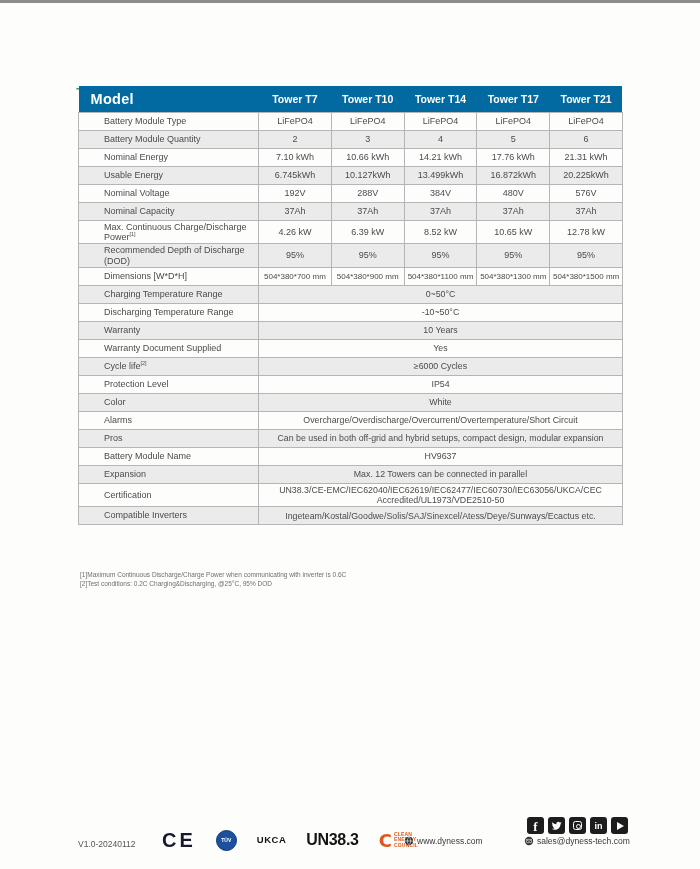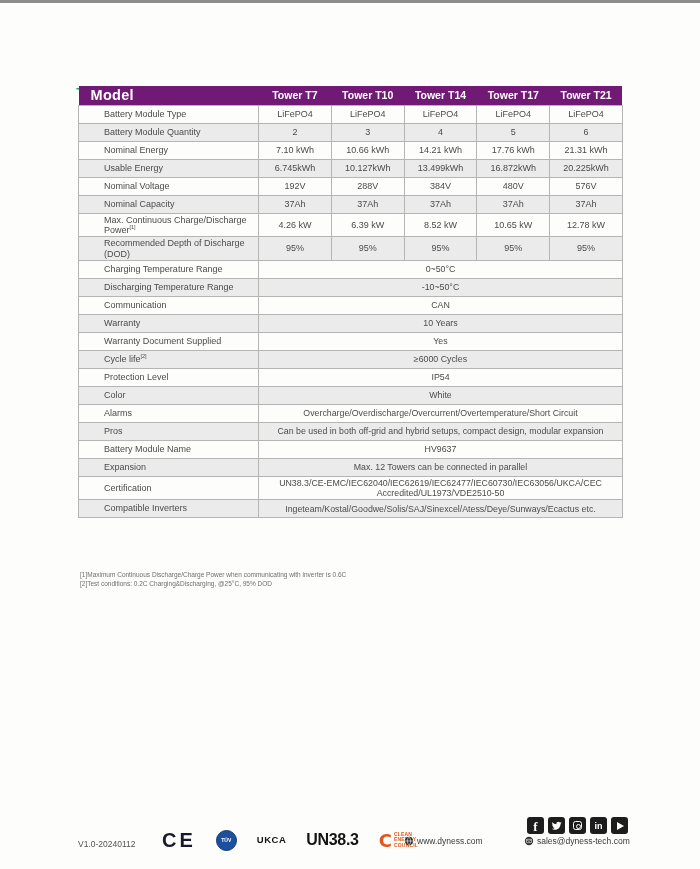--- a/index.html
+++ b/index.html
@@ -20,21 +20,21 @@
 
   table.spec {
     position:absolute; left:78px; top:86px; width:544px;
     border-collapse:collapse; table-layout:fixed;
     font-size:9px; color:#4b4b4b;
   }
   col.c-label { width:180px; }
   col.c-data  { width:72.8px; }
 
   thead th {
-    background:#701a75; color:#ffffff; height:19px;
+    background:#0369a1; color:#ffffff; height:26px;
     border:none; vertical-align:middle;
   }
   th.model { text-align:left; padding-left:12px; font-size:14.5px; font-weight:bold; letter-spacing:.3px; }
   th.col   { font-size:10.5px; font-weight:bold; text-align:center; }
 
   tbody td {
     border:1px solid #b5b5b5; height:18px;
     vertical-align:middle; background:transparent;
     line-height:1.15;
   }
@@ -174,30 +174,34 @@
       </tr>
       <tr>
         <td class="lbl">Recommended Depth of Discharge (DOD)</td>
         <td class="val">95%</td>
         <td class="val">95%</td>
         <td class="val">95%</td>
         <td class="val">95%</td>
         <td class="val">95%</td>
       </tr>
       <tr>
+        <td class="lbl">Dimensions [W*D*H]</td>
+        <td class="val small">504*380*700 mm</td>
+        <td class="val small">504*380*900 mm</td>
+        <td class="val small">504*380*1100 mm</td>
+        <td class="val small">504*380*1300 mm</td>
+        <td class="val small">504*380*1500 mm</td>
+      </tr>
+      <tr>
         <td class="lbl">Charging Temperature Range</td>
         <td colspan="5" class="val span">0~50°C</td>
       </tr>
       <tr>
         <td class="lbl">Discharging Temperature Range</td>
         <td colspan="5" class="val span">-10~50°C</td>
-      </tr>
-      <tr>
-        <td class="lbl">Communication</td>
-        <td colspan="5" class="val span">CAN</td>
       </tr>
       <tr>
         <td class="lbl">Warranty</td>
         <td colspan="5" class="val span">10 Years</td>
       </tr>
       <tr>
         <td class="lbl">Warranty Document Supplied</td>
         <td colspan="5" class="val span">Yes</td>
       </tr>
       <tr>

